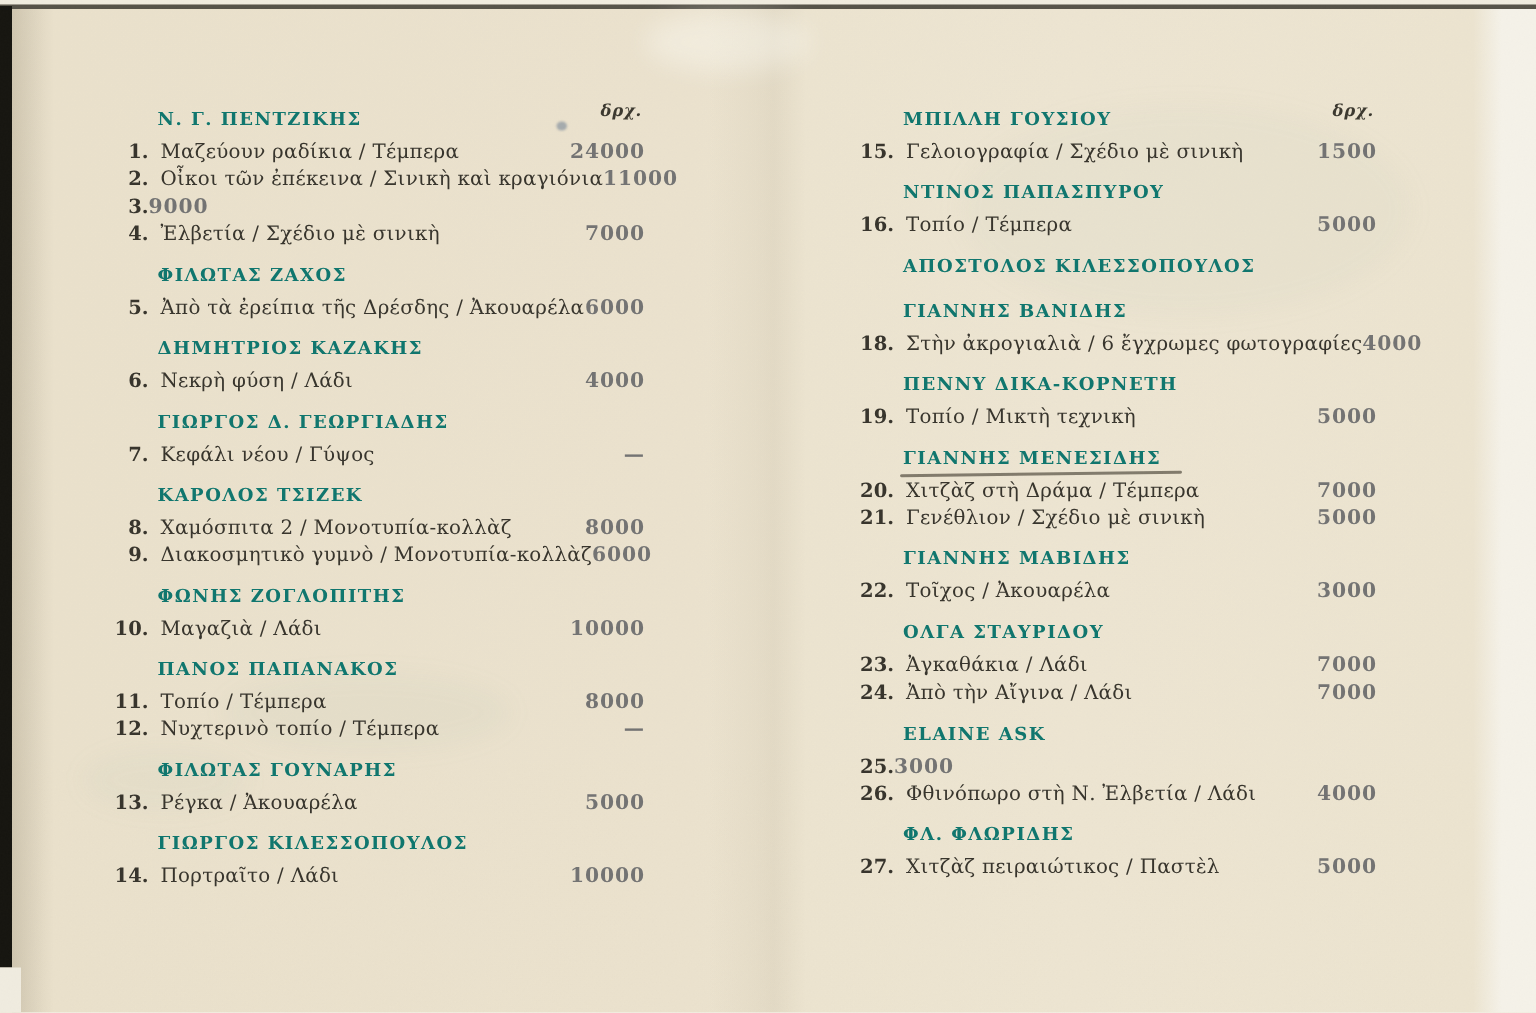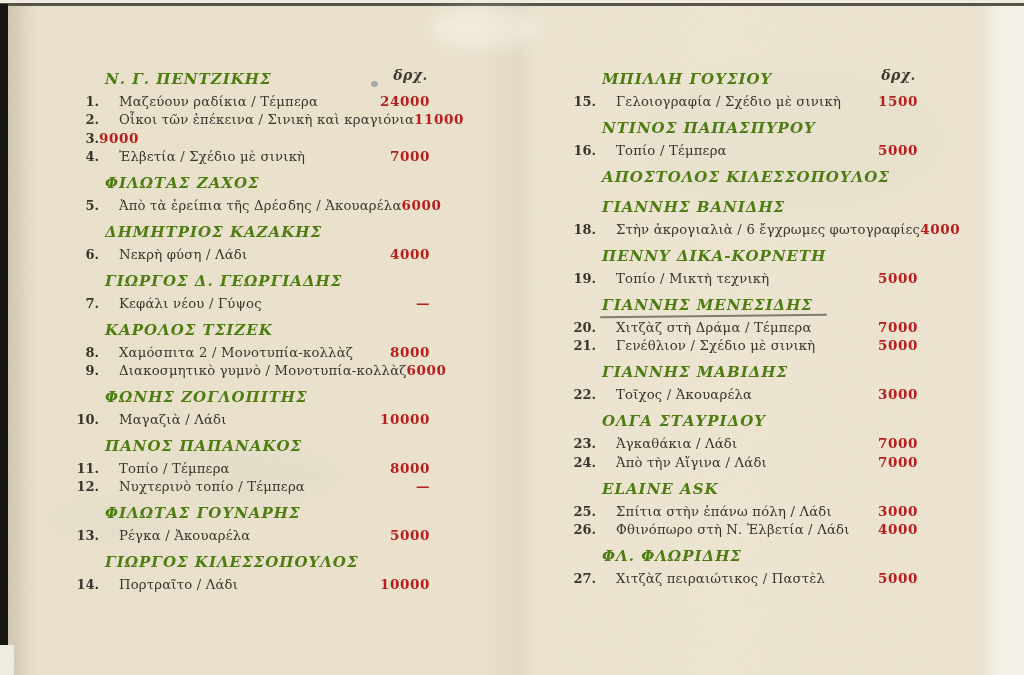--- a/index.html
+++ b/index.html
@@ -33,38 +33,38 @@
   .stain.s3{left:55px;top:500px;width:110px;height:40px;background:rgba(140,170,160,.05);}
   .stain.s4{left:430px;top:8px;width:110px;height:40px;background:rgba(255,255,250,.35);}
   .grain{position:absolute;inset:0;opacity:.5;pointer-events:none;}
 
   
   .page{position:absolute;top:0;}
   .page-left{left:53px;width:377px;padding-top:71px;}
   .page-right{left:550px;width:368px;padding-top:71px;}
   .currency{
     position:absolute;top:67px;right:2px;
-    font-style:italic;font-size:14px;font-weight:700;color:#3b382f;letter-spacing:.5px;text-align:right;
+    font-style:italic;font-size:11px;font-weight:700;color:#3b382f;letter-spacing:.5px;text-align:right;
   }
   .section{margin:0;}
   .section + .section{margin-top:9.5px;}
   .artist{
     display:inline-block;position:relative;margin:0 0 4px 52px;
-    font-size:15px;font-weight:700;line-height:17px;letter-spacing:1px;
-    color:#4d7c0f;white-space:nowrap;font-style:italic;
+    font-size:12px;font-weight:700;line-height:17px;letter-spacing:1px;
+    color:#0f766e;white-space:nowrap;
   }
   .artist.underlined::after{
     content:"";position:absolute;left:-2px;bottom:-3px;width:calc(100% + 16px);height:2px;
     background:#5d574a;transform:rotate(-0.7deg);opacity:.75;border-radius:1px;
   }
   .artist-row{line-height:0;}
   .item{display:flex;align-items:baseline;height:18.4px;line-height:18.4px;}
   .num{width:46px;text-align:right;font-size:13px;font-weight:700;color:#37342c;flex:none;}
-  .title{margin-left:20px;font-size:13.2px;color:#37342c;white-space:nowrap;flex:1;letter-spacing:.2px;}
-  .price{text-align:right;font-size:13.5px;font-weight:700;color:#b91c1c;letter-spacing:.6px;flex:none;}
+  .title{margin-left:8px;font-size:13.2px;color:#37342c;white-space:nowrap;flex:1;letter-spacing:.2px;}
+  .price{text-align:right;font-size:13.5px;font-weight:700;color:#737373;letter-spacing:.6px;flex:none;}
 </style>
 </head>
 <body>
 
 <div class="scan">
   <div class="paper"></div>
   <div class="top-strip"></div>
   <div class="top-line"></div>
   <div class="edge-left"></div>
   <div class="left-shade"></div>
@@ -244,21 +244,20 @@
         <div class="item">
           <span class="num">24.</span>
           <span class="title">Ἀπὸ τὴν Αἴγινα / Λάδι</span>
           <span class="price">7000</span>
         </div>
       </div>
       <div class="section">
         <div class="artist-row"><span class="artist">ELAINE ASK</span></div>
         <div class="item">
           <span class="num">25.</span>
-          <span class="title">Σπίτια στὴν ἐπάνω πόλη / Λάδι</span>
           <span class="price">3000</span>
         </div>
         <div class="item">
           <span class="num">26.</span>
           <span class="title">Φθινόπωρο στὴ Ν. Ἐλβετία / Λάδι</span>
           <span class="price">4000</span>
         </div>
       </div>
       <div class="section">
         <div class="artist-row"><span class="artist">ΦΛ. ΦΛΩΡΙΔΗΣ</span></div>

